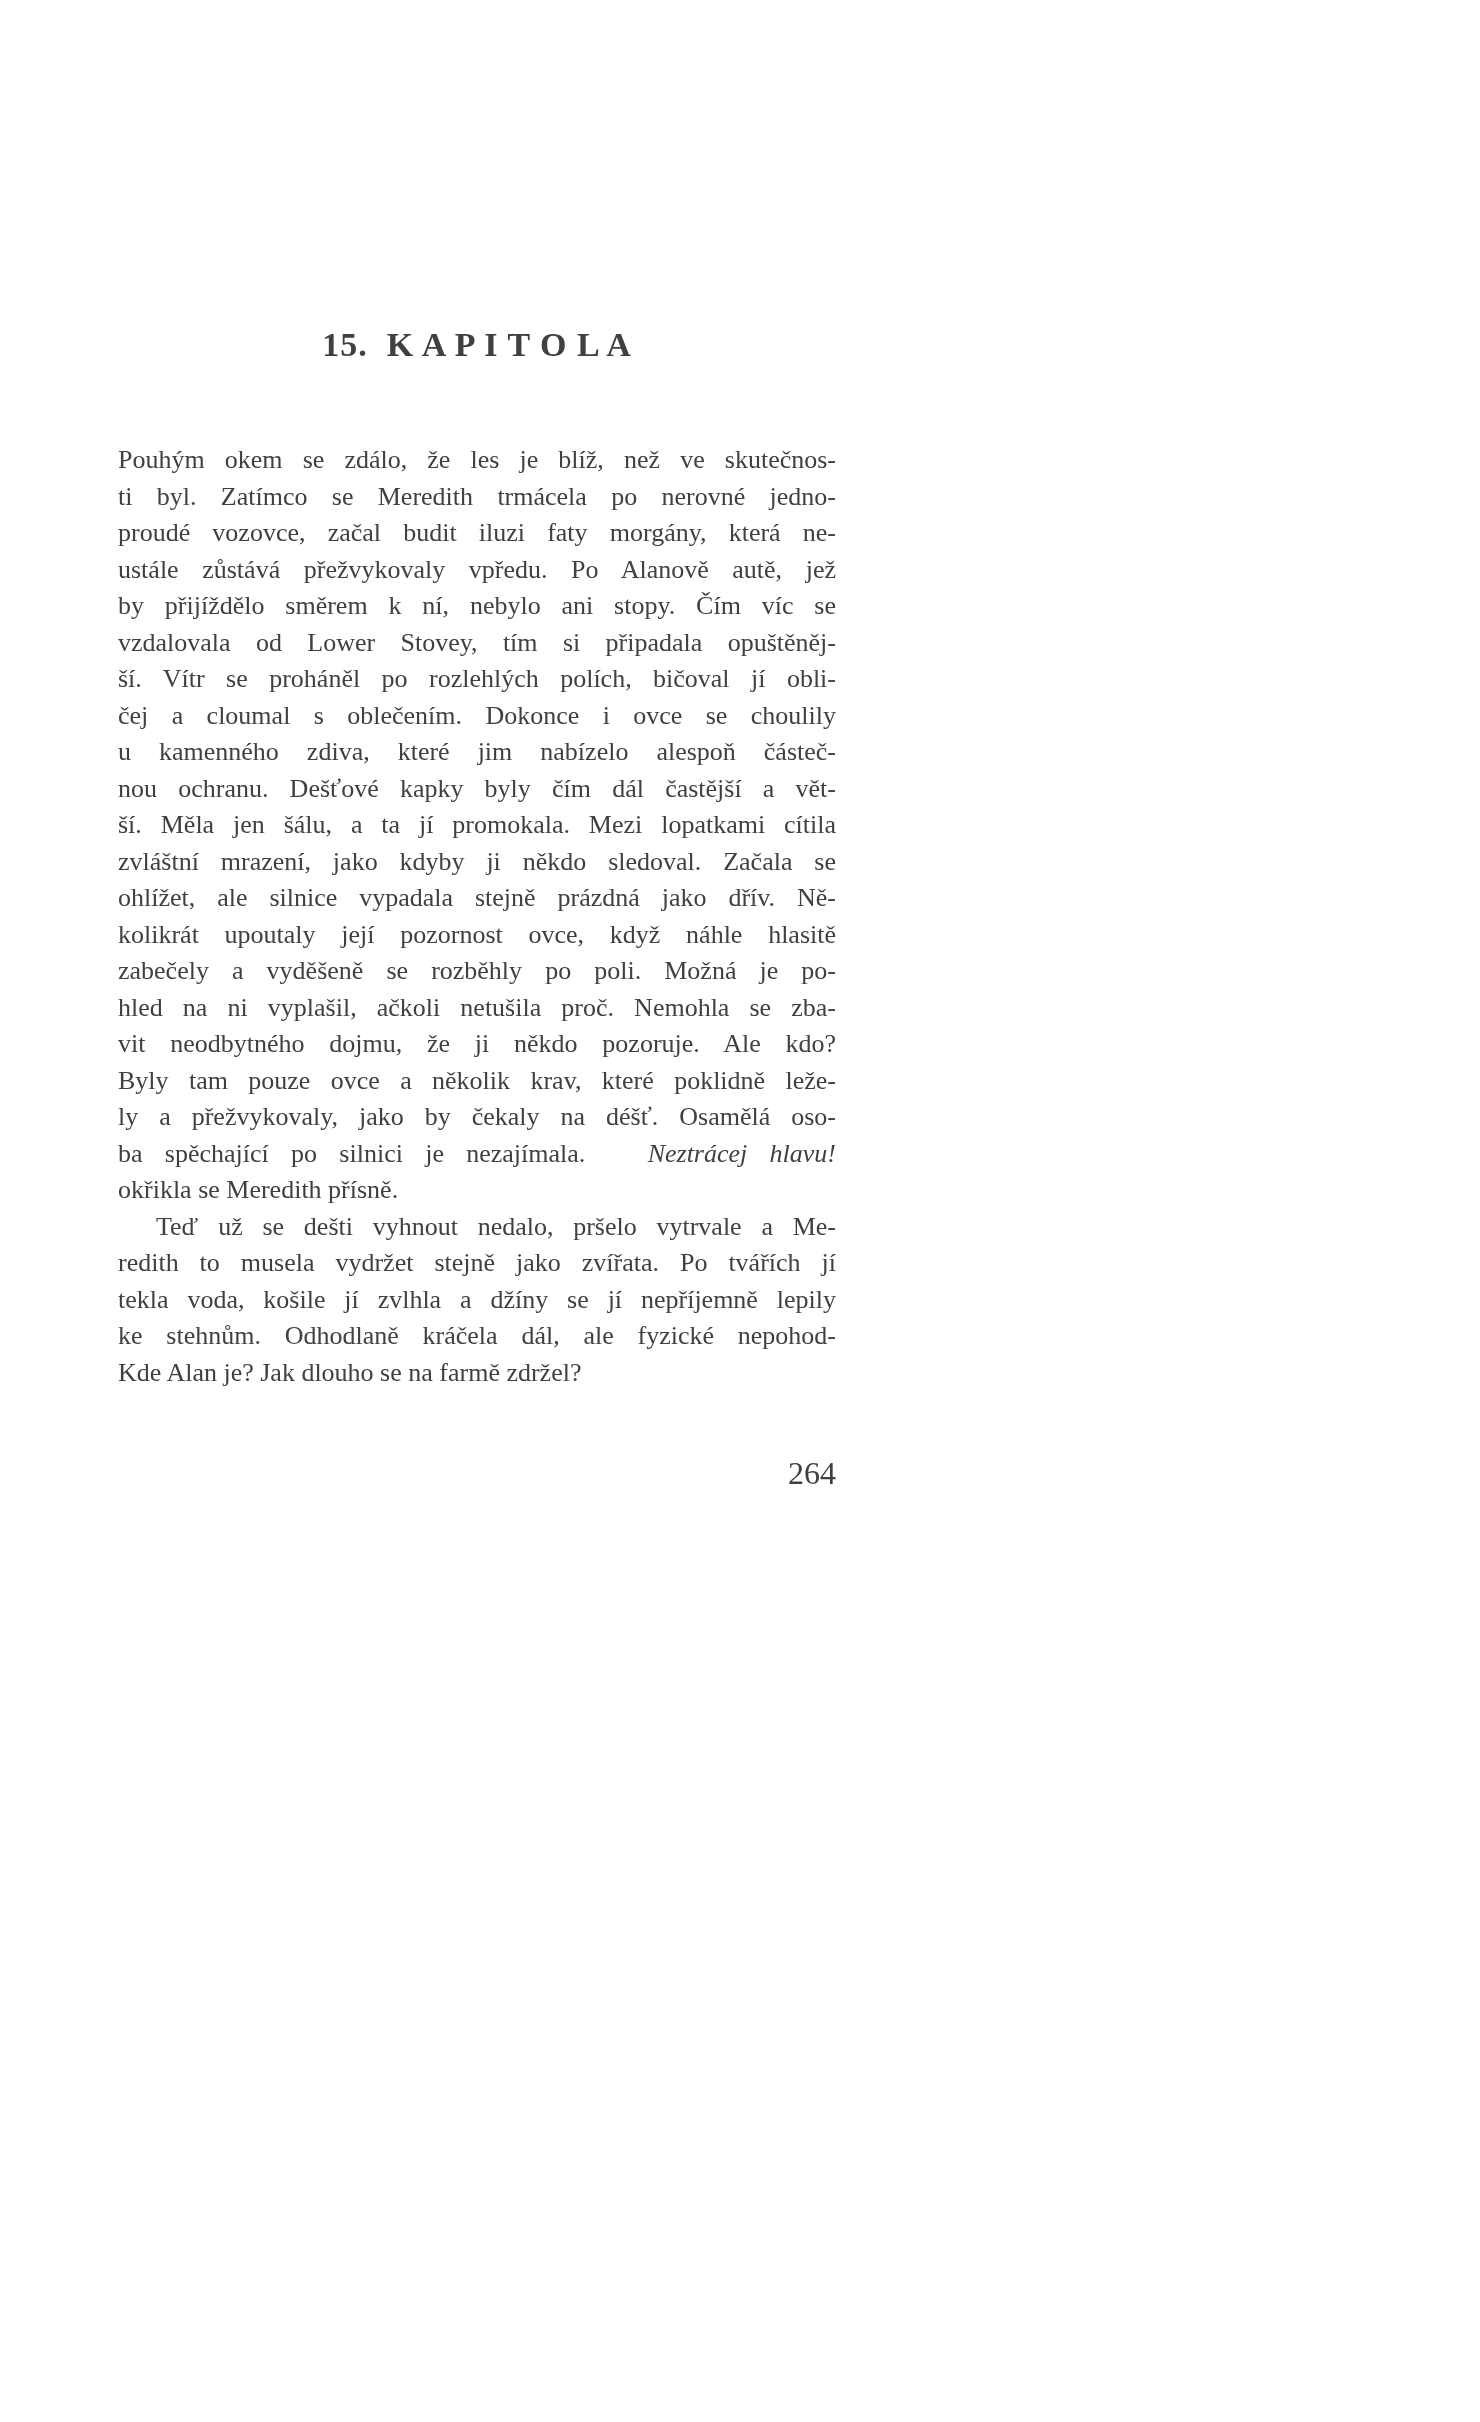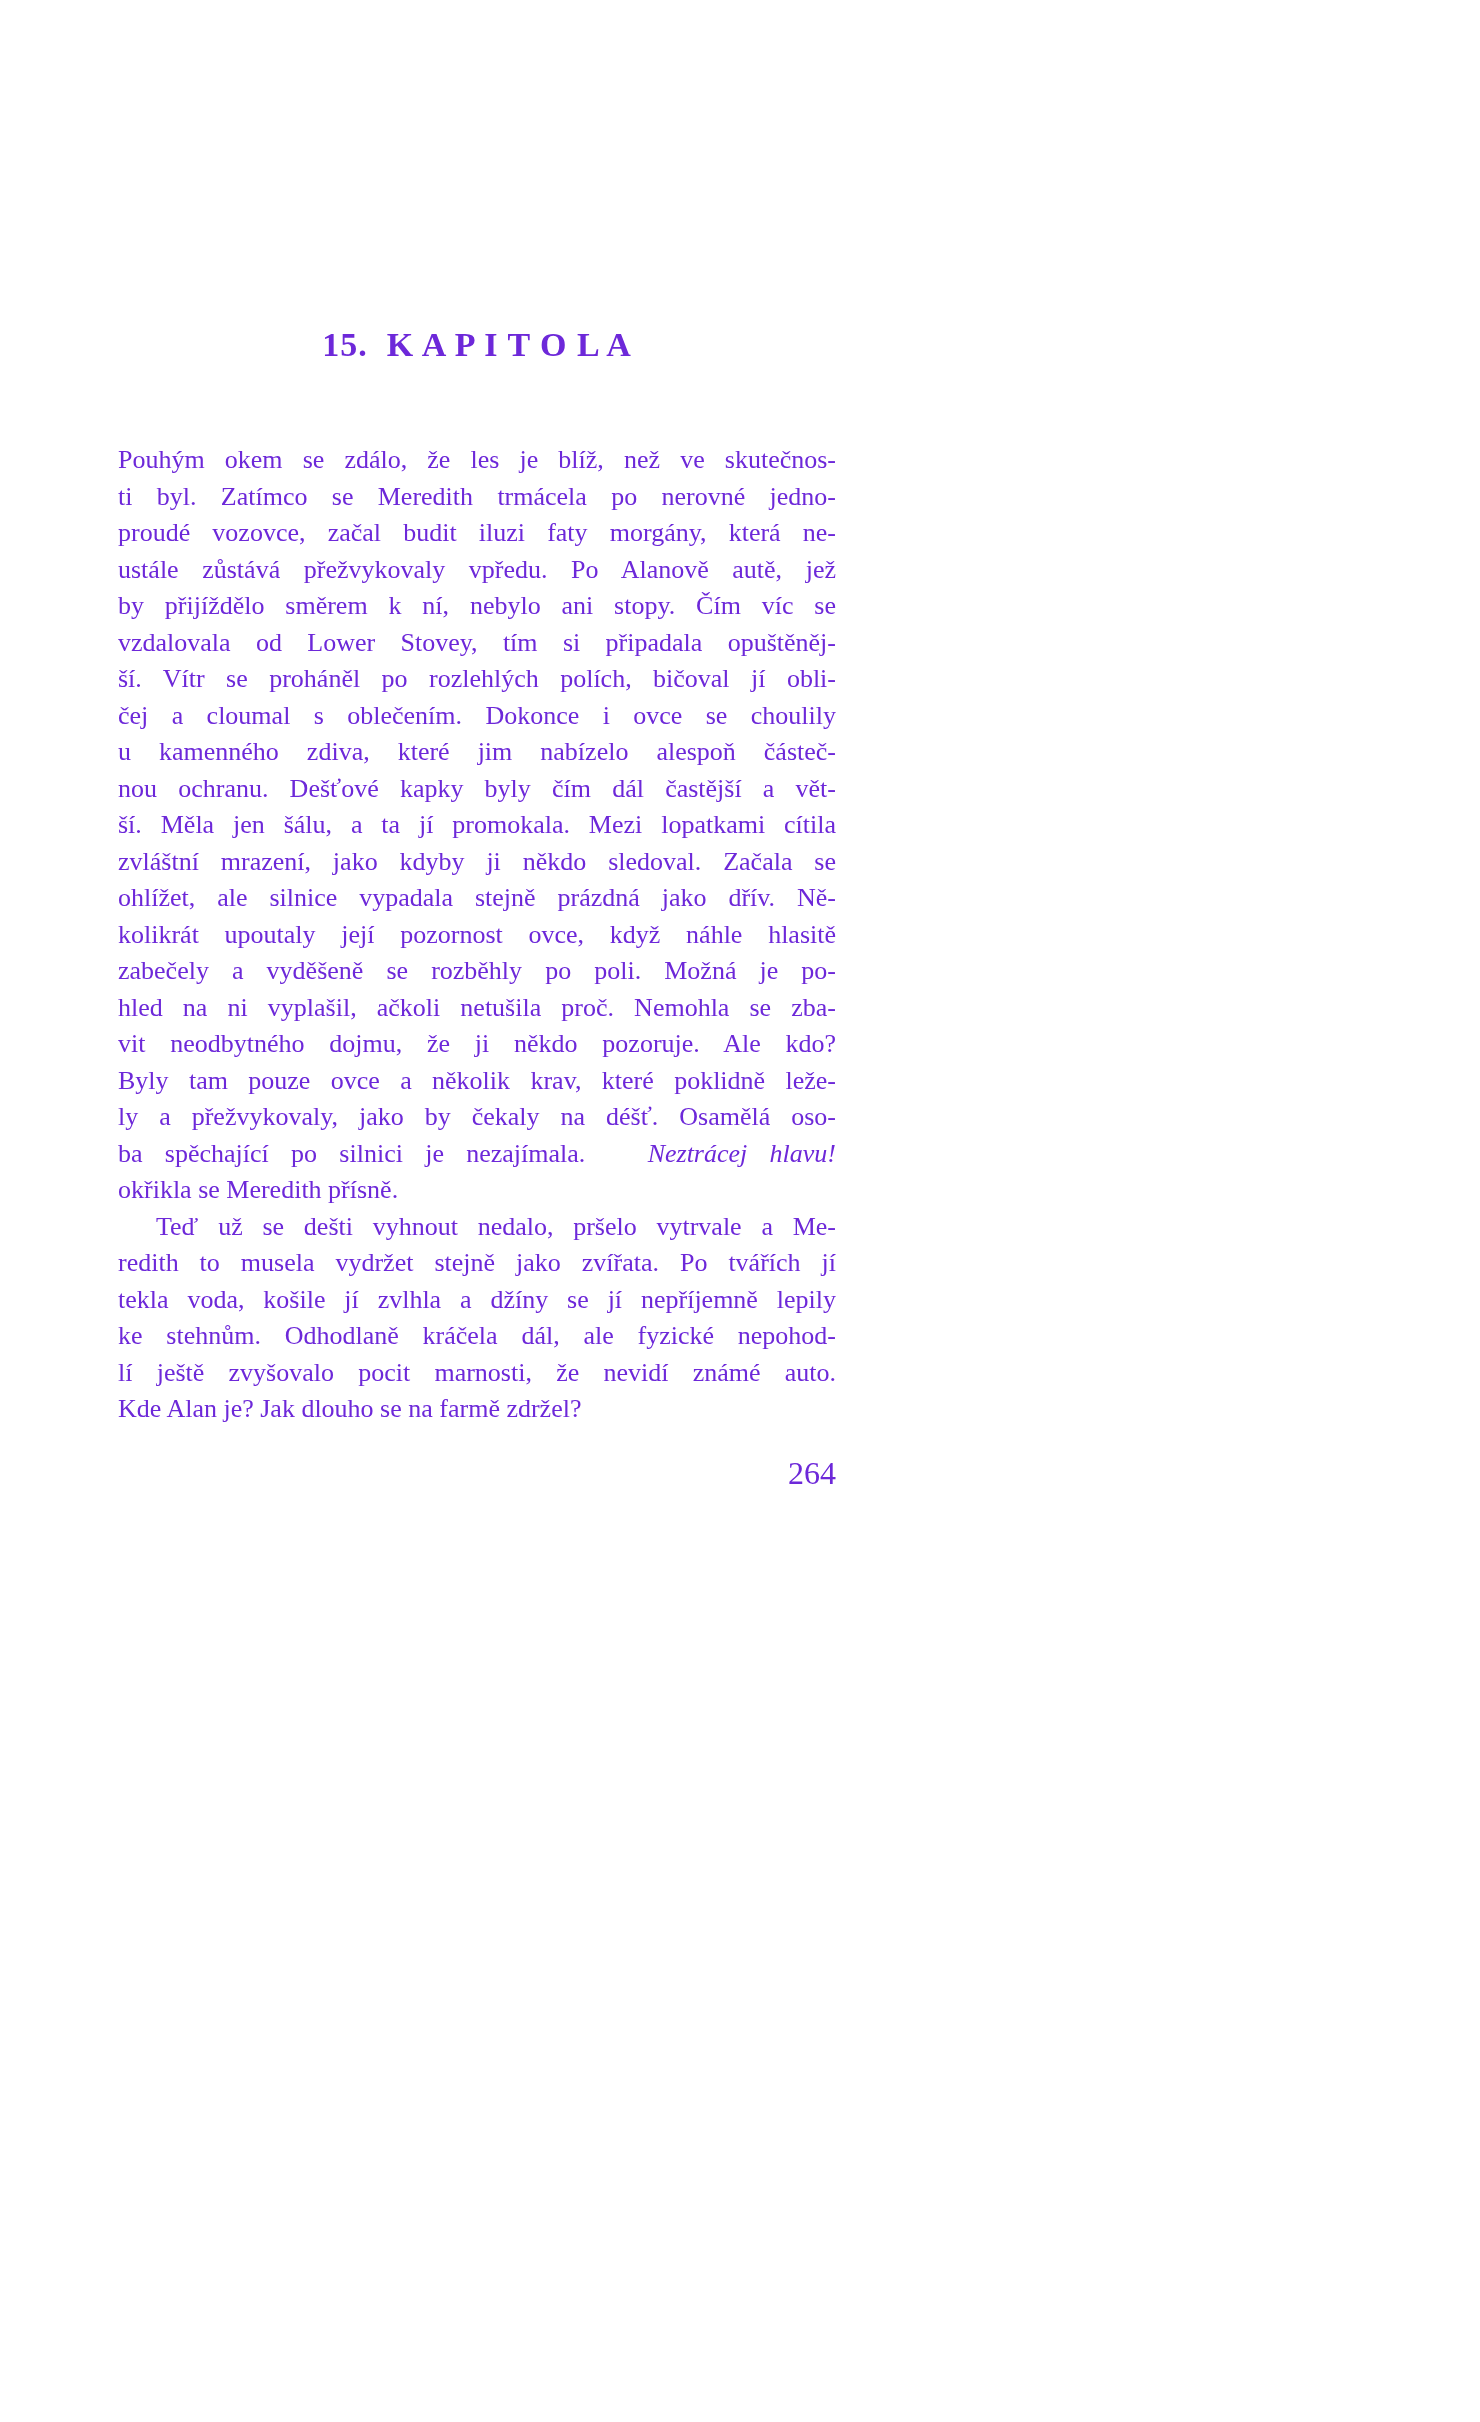--- a/index.html
+++ b/index.html
@@ -6,21 +6,21 @@
       margin: 0;
       padding: 0;
       background: #ffffff;
     }
     .page {
       position: relative;
       width: 1480px;
       height: 2422px;
       background: #ffffff;
       font-family: "Liberation Serif", "DejaVu Serif", serif;
-      color: #6d28d9;
+      color: #404040;
       overflow: hidden;
     }
     .chapter-title {
       position: absolute;
       top: 326px;
       left: 118px;
       width: 718px;
       margin: 0;
       text-align: center;
       font-size: 34px;
@@ -90,18 +90,17 @@
       <div class="line justify"><span>hled na ni vyplašil, ačkoli netušila proč. Nemohla se zba-</span></div>
       <div class="line justify"><span>vit neodbytného dojmu, že ji někdo pozoruje. Ale kdo?</span></div>
       <div class="line justify"><span>Byly tam pouze ovce a několik krav, které poklidně leže-</span></div>
       <div class="line justify"><span>ly a přežvykovaly, jako by čekaly na déšť. Osamělá oso-</span></div>
       <div class="line justify"><span>ba spěchající po silnici je nezajímala. </span><span class="italic">Neztrácej hlavu!</span></div>
       <div class="line left"><span>okřikla se Meredith přísně.</span></div>
       <div class="line justify indent"><span>Teď už se dešti vyhnout nedalo, pršelo vytrvale a Me-</span></div>
       <div class="line justify"><span>redith to musela vydržet stejně jako zvířata. Po tvářích jí</span></div>
       <div class="line justify"><span>tekla voda, košile jí zvlhla a džíny se jí nepříjemně lepily</span></div>
       <div class="line justify"><span>ke stehnům. Odhodlaně kráčela dál, ale fyzické nepohod-</span></div>
-      <div class="line justify"><span>lí ještě zvyšovalo pocit marnosti, že nevidí známé auto.</span></div>
       <div class="line left"><span>Kde Alan je? Jak dlouho se na farmě zdržel?</span></div>
     </div>
 
   <div class="page-number">264</div>
 </div>
 
 </body></html>

